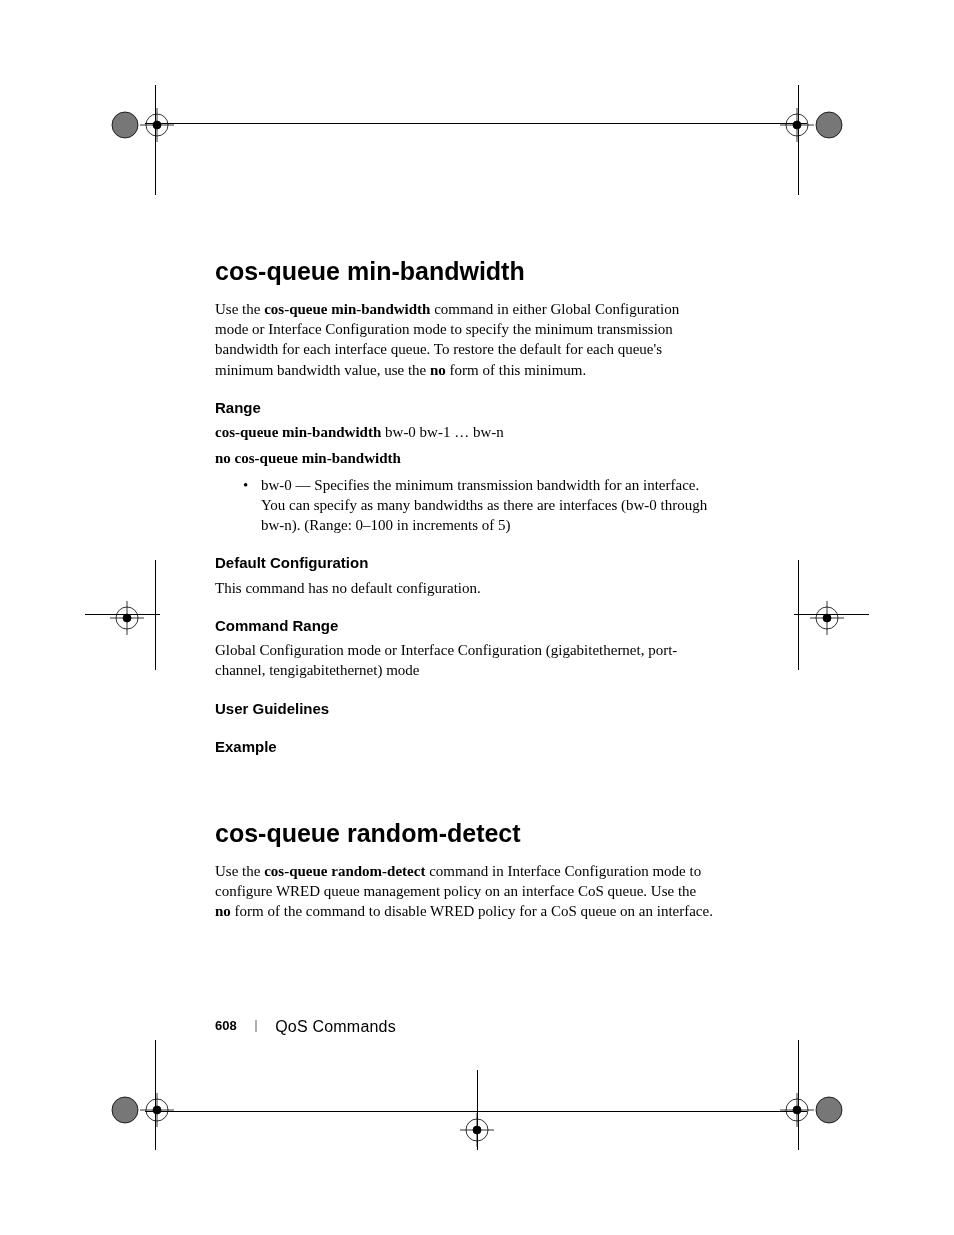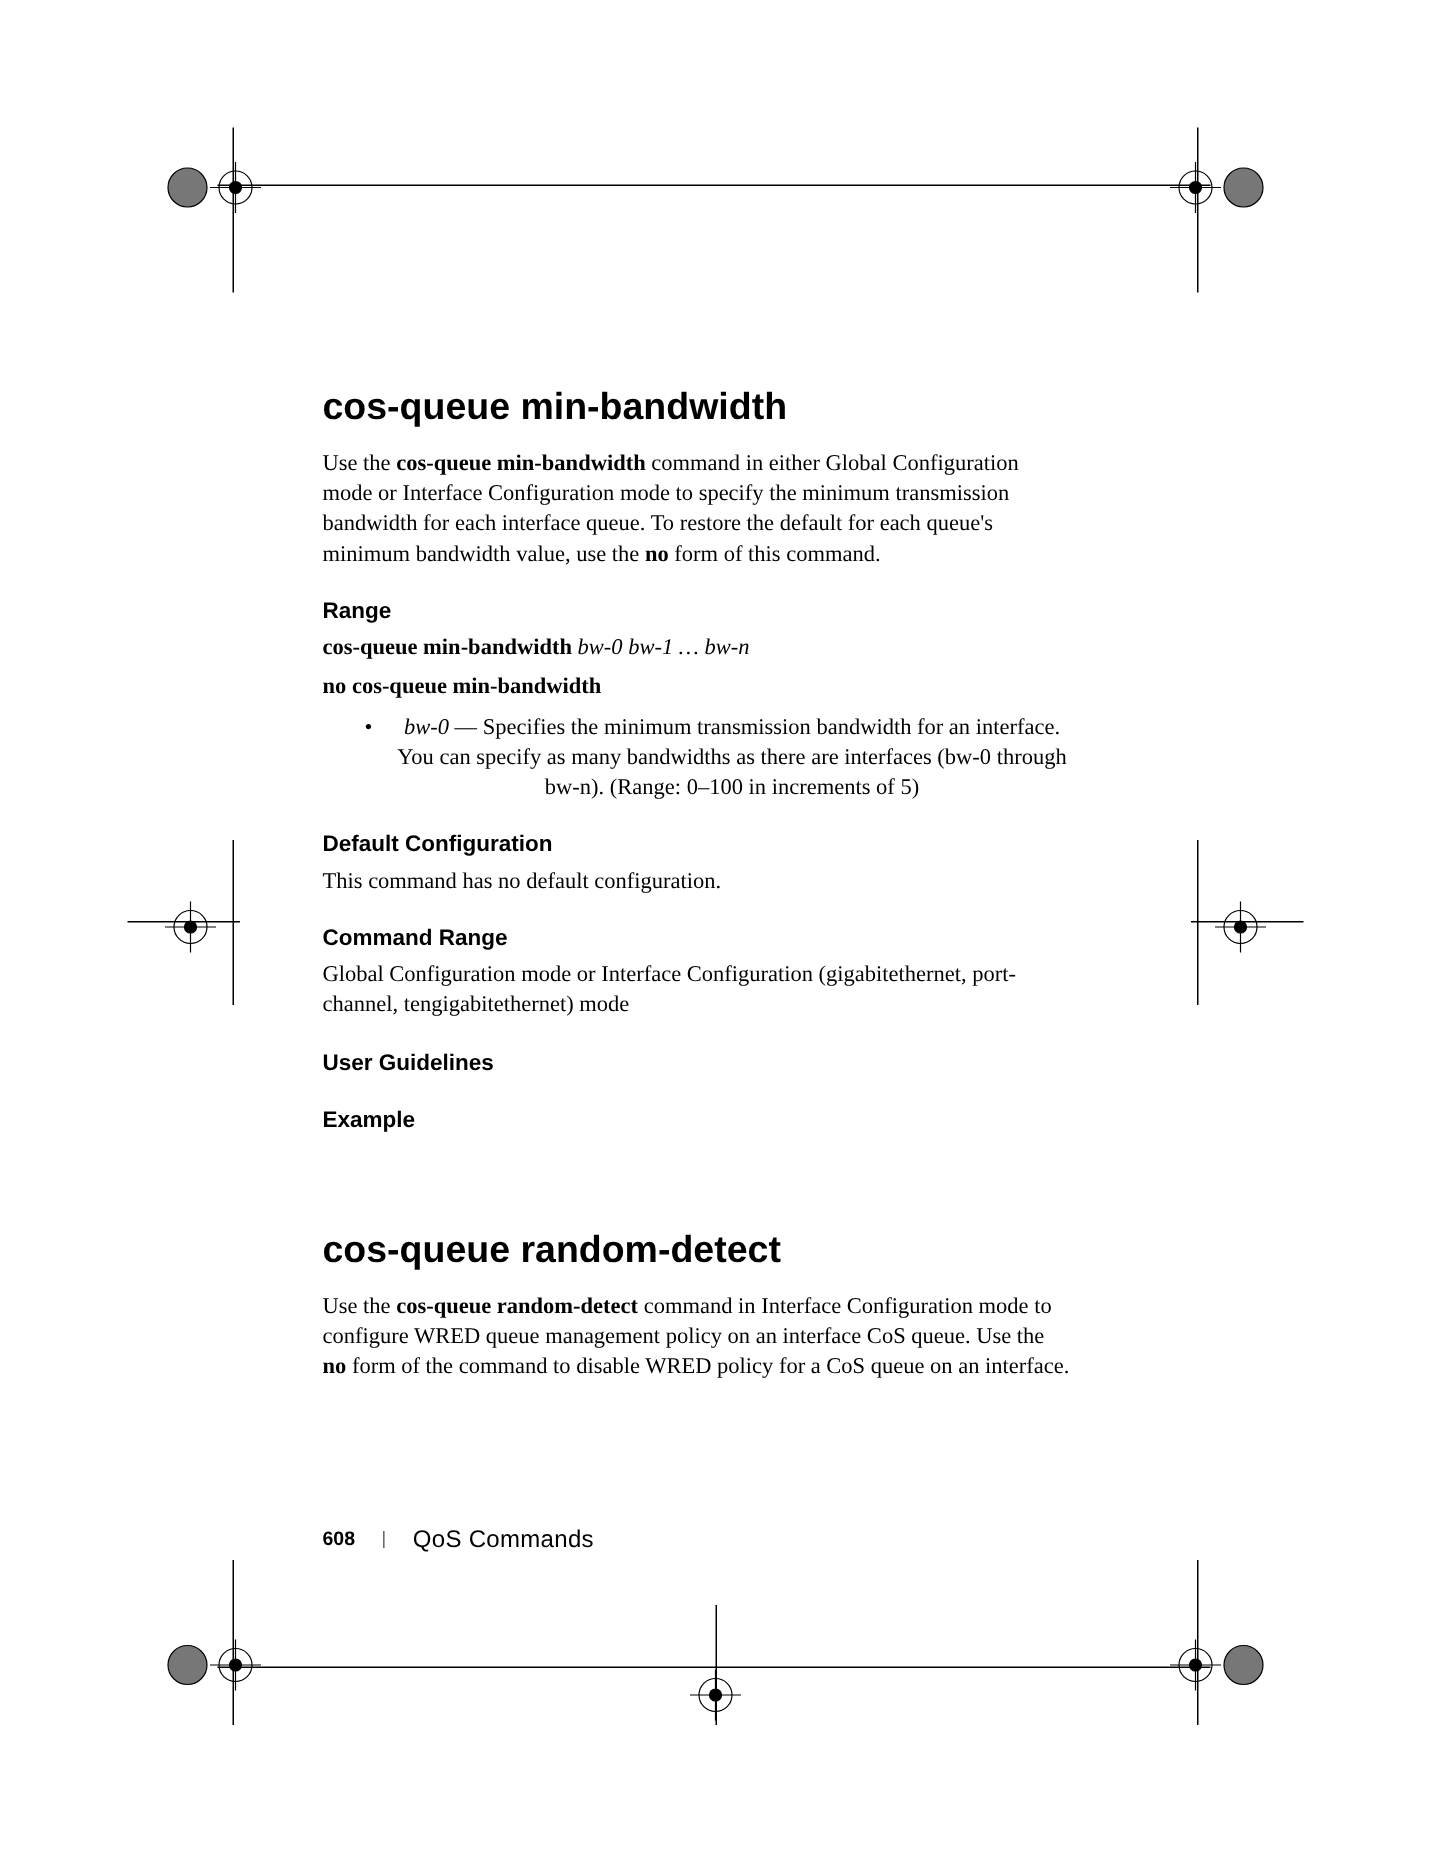--- a/index.html
+++ b/index.html
@@ -62,31 +62,30 @@
   }
   h2.sub {
     font-family: "Helvetica Neue", Helvetica, Arial, sans-serif;
     font-weight: 700;
     font-size: 15px;
     margin: 18px 0 4px 0;
   }
   p { margin: 0 0 6px 0; }
   .paragap { margin-bottom: 10px; }
   .bold { font-weight: 700; }
-  .italic { font-style: italic; }
+  .italic { }
   ul.bullets {
     list-style: none;
     padding: 0 0 0 28px;
     margin: 4px 0 6px 0;
   }
   ul.bullets li {
     position: relative;
     padding-left: 18px;
     margin-bottom: 4px;
-    text-align: center;
   }
   ul.bullets li::before {
     content: "•";
     position: absolute;
     left: 0;
     top: 0;
   }
   .block2 { margin-top: 60px; }
 
   
@@ -209,21 +208,21 @@
           <line x1="13" y1="30" x2="47" y2="30"></line>
           <circle cx="30" cy="30" r="4" fill="#000"></circle>
       </g>
     </svg>
   </div>
 
   <div class="content">
 
     <h1 class="section">cos-queue min-bandwidth</h1>
     <p class="paragap">
-      <span>Use the </span><span class="bold">cos-queue min-bandwidth</span><span> command in either Global Configuration mode or Interface Configuration mode to specify the minimum transmission bandwidth for each interface queue. To restore the default for each queue's minimum bandwidth value, use the </span><span class="bold">no</span><span> form of this command.</span>
+      <span>Use the </span><span class="bold">cos-queue min-bandwidth</span><span> command in either Global Configuration mode or Interface Configuration mode to specify the minimum transmission bandwidth for each interface queue. To restore the default for each queue's minimum bandwidth value, use the </span><span class="bold">no</span><span> form of this minimum.</span>
     </p>
 
     <h2 class="sub">Range</h2>
     <p>
       <span class="bold">cos-queue min-bandwidth</span><span class="italic"> bw-0 bw-1 … bw-n</span>
     </p>
     <p class="bold">no cos-queue min-bandwidth</p>
     <ul class="bullets">
       <li>
         <span class="italic">bw-0</span><span> — Specifies the minimum transmission bandwidth for an interface. You can specify as many bandwidths as there are interfaces (bw-0 through bw-n). (Range: 0–100 in increments of 5)</span>

